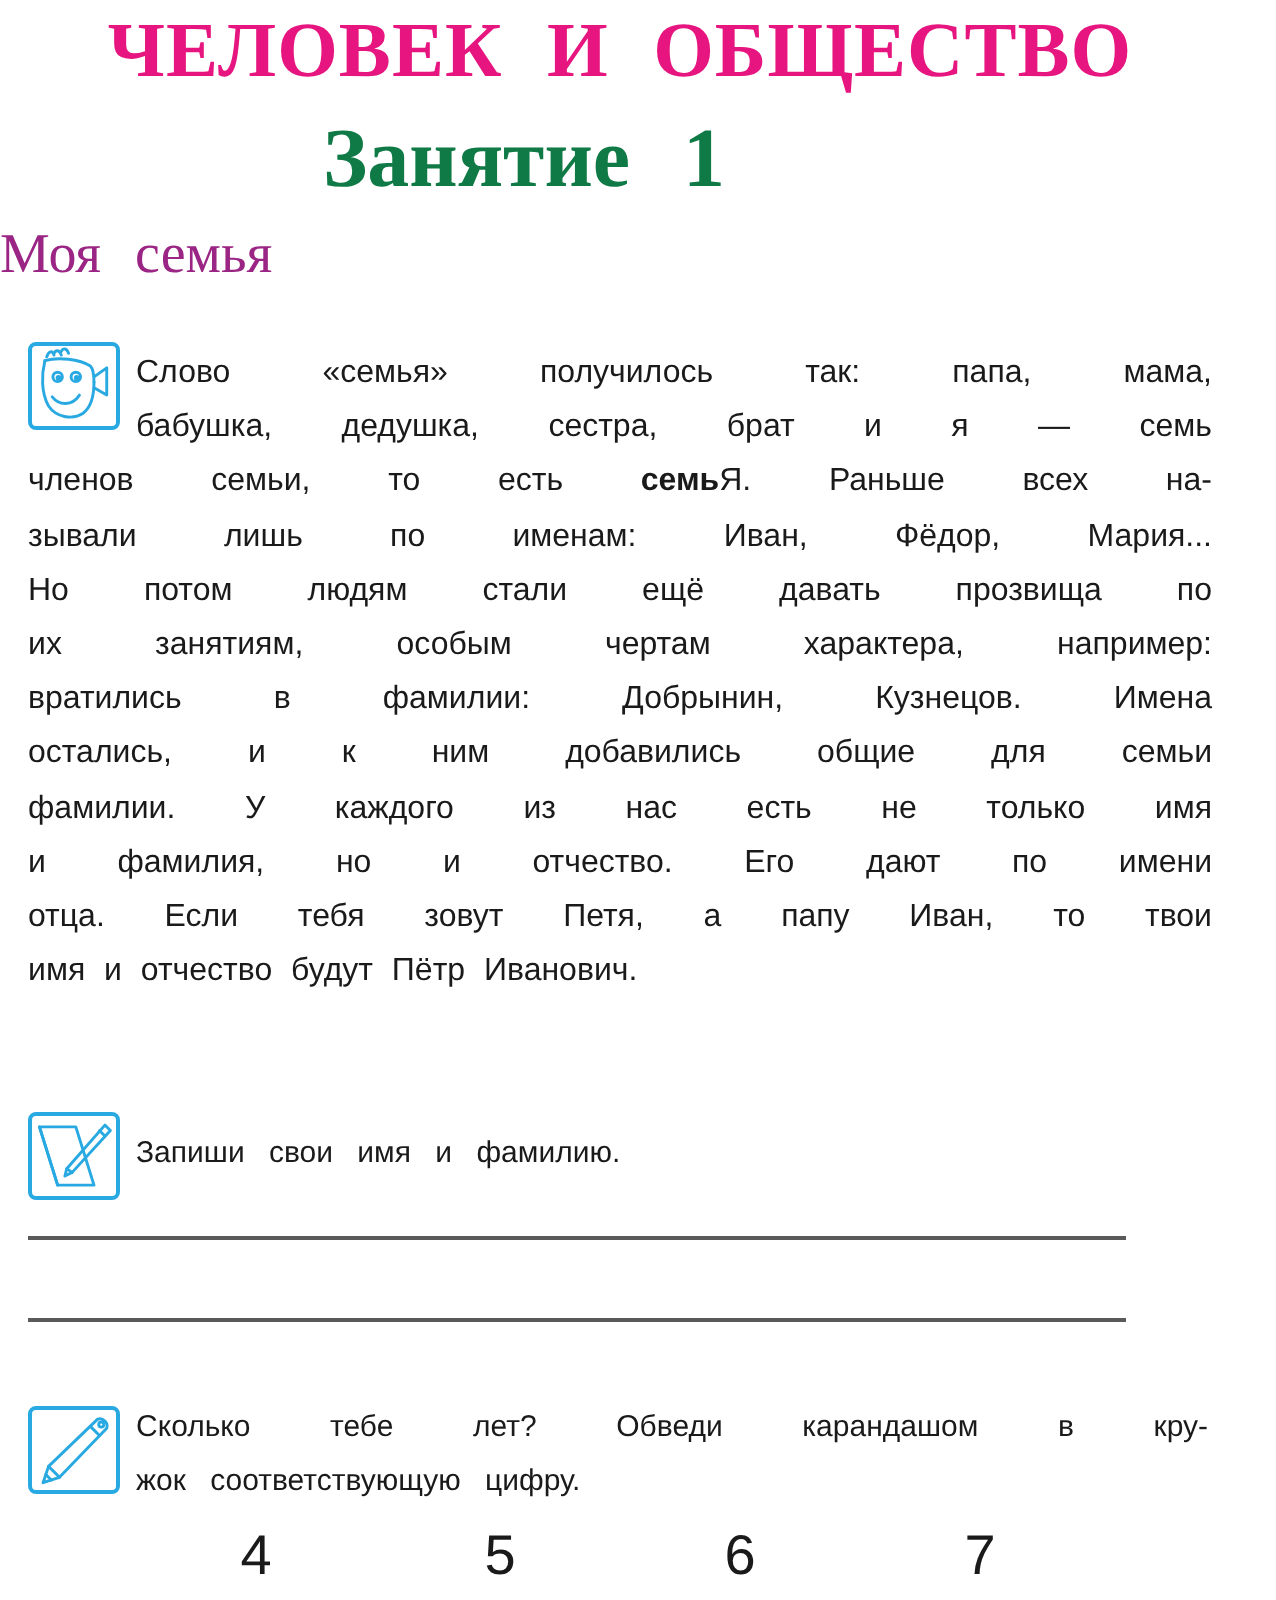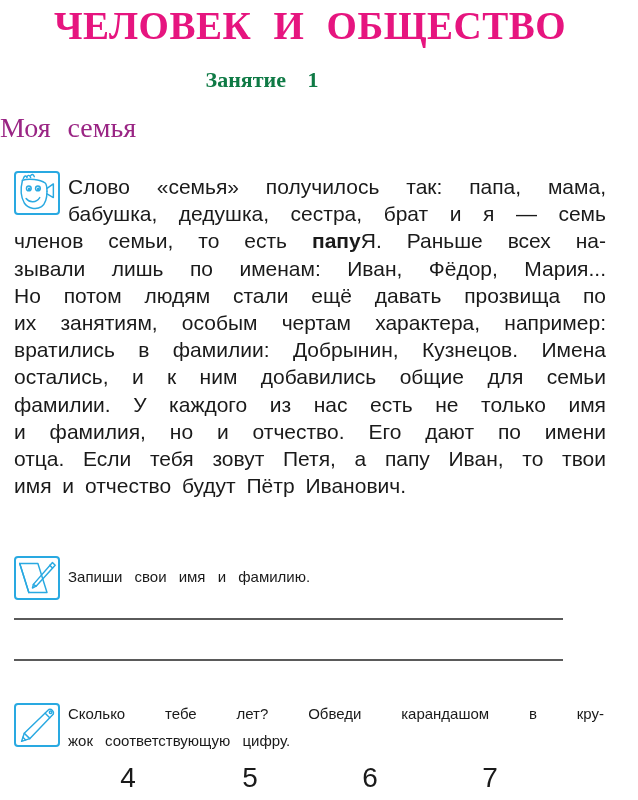--- a/index.html
+++ b/index.html
@@ -29,21 +29,21 @@
       line-height: 44px;
     }
     .lesson-title {
       position: absolute;
       left: 0;
       width: 524px;
       top: 60px;
       text-align: center;
       font-family: "Liberation Serif", serif;
       font-weight: bold;
-      font-size: 22px;
+      font-size: 42px;
       word-spacing: 16px;
       line-height: 40px;
     }
     .lesson-subtitle {
       position: absolute;
       left: 0;
       width: 638px;
       top: 111px;
       text-align: left;
       font-family: "Liberation Serif", serif;
@@ -66,21 +66,21 @@
       left: 0;
       top: 0;
       width: 100%;
       height: 100%;
     }
     .body-text {
       position: absolute;
       left: 14px;
       width: 592px;
       top: 173px;
-      font-size: 21px;
+      font-size: 16px;
       line-height: 27.2px;
       text-align: justify;
       word-spacing: 3px;
     }
     .body-text .line {
       display: block;
       text-align: justify;
       text-align-last: justify;
       white-space: nowrap;
       height: 27.2px;
@@ -164,21 +164,21 @@
 
     <path d="M11 28 C15 33, 22 33, 26 27"></path>
 
     <path d="M34 17 L41 12 L41 27 L34 23"></path>
   </svg>
 </div>
 
 <div class="body-text">
   <span class="line indent">Слово «семья» получилось так: папа, мама,</span>
   <span class="line indent">бабушка, дедушка, сестра, брат и я — семь</span>
-  <span class="line"><span>членов семьи, то есть </span><b>папу</b><span>Я. Раньше всех на-</span></span>
+  <span class="line"><span>членов семьи, то есть </span><b>семь</b><span>Я. Раньше всех на-</span></span>
   <span class="line">зывали лишь по именам: Иван, Фёдор, Мария...</span>
   <span class="line">Но потом людям стали ещё давать прозвища по</span>
   <span class="line">их занятиям, особым чертам характера, например:</span>
   <span class="line">вратились в фамилии: Добрынин, Кузнецов. Имена</span>
   <span class="line">остались, и к ним добавились общие для семьи</span>
   <span class="line">фамилии. У каждого из нас есть не только имя</span>
   <span class="line">и фамилия, но и отчество. Его дают по имени</span>
   <span class="line">отца. Если тебя зовут Петя, а папу Иван, то твои</span>
   <span class="line last">имя и отчество будут Пётр Иванович.</span>
 </div>

